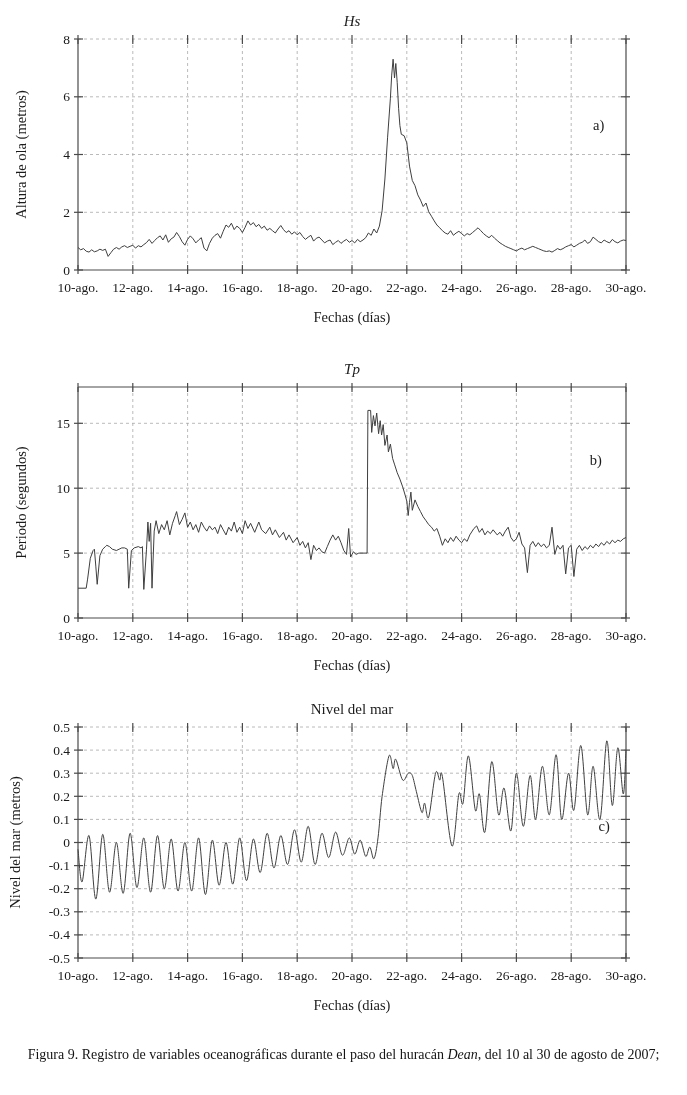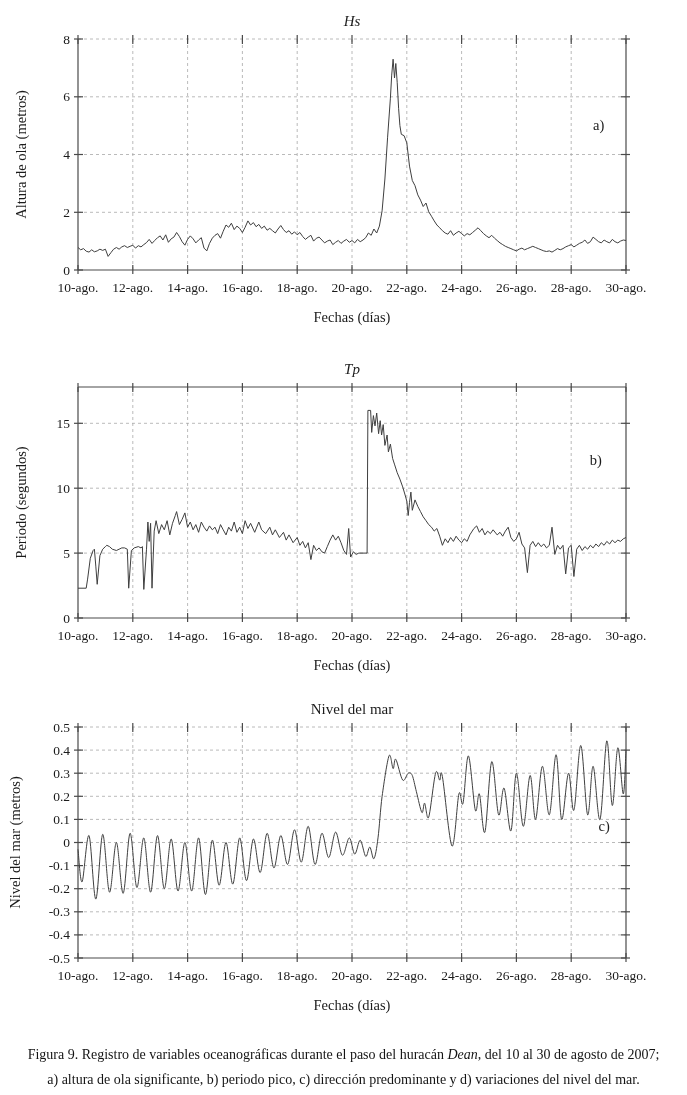--- a/index.html
+++ b/index.html
@@ -250,15 +250,14 @@
         <text x="70" y="41.5" text-anchor="end" font-size="13.5" fill="#1b1b1b">0.5</text>
         <path d="M78.0,159.4C78.7,164.8 80.3,194.1 82.1,191.8C83.9,189.5 86.7,142.7 89.0,145.6C91.2,148.5 93.5,209.3 95.8,209.1C98.1,208.9 100.4,145.6 102.7,144.4C104.9,143.3 107.2,200.8 109.5,202.2C111.8,203.5 114.1,152.3 116.4,152.5C118.6,152.7 120.9,204.9 123.2,203.3C125.5,201.8 127.8,144.2 130.1,143.3C132.3,142.3 134.6,196.8 136.9,197.5C139.2,198.3 141.5,147.1 143.8,147.9C146.0,148.6 148.3,202.5 150.6,202.2C152.9,201.8 155.2,146.1 157.5,145.6C159.7,145.0 162.0,198.1 164.3,198.7C166.6,199.3 168.9,148.7 171.2,149.0C173.4,149.4 175.7,200.4 178.0,201.0C180.3,201.6 182.6,152.5 184.9,152.5C187.1,152.5 189.4,201.8 191.7,201.0C194.0,200.2 196.3,147.3 198.6,147.9C200.8,148.5 203.1,204.1 205.4,204.5C207.7,204.9 210.0,151.7 212.3,150.2C214.5,148.7 216.8,194.9 219.1,195.2C221.4,195.6 223.7,152.7 226.0,152.5C228.2,152.3 230.5,194.8 232.8,194.1C235.1,193.3 237.4,148.5 239.7,147.9C241.9,147.3 244.2,190.4 246.5,190.6C248.8,190.8 251.1,150.4 253.4,149.0C255.6,147.7 257.9,183.5 260.2,182.5C262.5,181.6 264.8,144.0 267.1,143.3C269.3,142.5 271.6,177.5 273.9,177.9C276.2,178.3 278.5,146.1 280.8,145.6C283.0,145.0 285.3,175.4 287.6,174.4C289.9,173.5 292.2,140.2 294.5,139.8C296.7,139.4 299.0,172.7 301.3,172.1C303.6,171.6 305.9,135.9 308.2,136.3C310.4,136.7 312.7,173.3 315.0,174.4C317.3,175.6 319.6,144.4 321.9,143.3C324.1,142.1 326.4,167.7 328.7,167.5C331.0,167.3 333.3,142.5 335.6,142.1C337.8,141.7 340.1,164.2 342.4,165.2C344.7,166.2 347.2,148.1 349.3,147.9C351.3,147.7 352.9,163.7 354.7,164.1C356.6,164.4 358.4,149.8 360.2,150.2C362.0,150.6 364.1,165.2 365.7,166.4C367.3,167.5 368.4,156.7 369.8,157.1C371.2,157.5 372.6,170.2 373.9,168.7C375.3,167.1 376.7,158.3 378.0,147.9C379.4,137.5 380.3,120.0 382.1,106.3C384.0,92.6 387.2,70.5 389.0,65.9C390.8,61.3 392.0,78.0 393.1,78.6C394.2,79.2 394.2,67.4 395.8,69.3C397.4,71.3 400.6,87.8 402.7,90.1C404.7,92.4 406.6,84.0 408.2,83.2C409.8,82.4 410.9,82.4 412.3,85.5C413.6,88.6 414.8,95.5 416.4,101.7C418.0,107.8 420.5,120.5 421.9,122.5C423.2,124.4 423.5,112.5 424.6,113.2C425.8,114.0 426.9,132.1 428.7,127.1C430.5,122.1 433.7,89.4 435.6,83.2C437.4,77.0 438.5,89.6 439.7,90.1C440.8,90.7 440.4,75.7 442.4,86.7C444.5,97.6 449.3,153.1 452.0,156.0C454.7,158.9 457.0,111.1 458.9,104.0C460.7,96.9 461.4,119.6 463.0,113.2C464.6,106.9 466.4,64.7 468.4,65.9C470.5,67.0 473.5,113.8 475.3,120.2C477.1,126.5 477.8,100.3 479.4,104.0C481.0,107.6 482.8,147.5 484.9,142.1C486.9,136.7 489.5,74.5 491.7,71.7C494.0,68.8 496.5,120.4 498.6,124.8C500.6,129.2 502.0,95.5 504.1,98.2C506.1,100.9 508.9,143.5 510.9,140.9C513.0,138.4 514.3,84.0 516.4,83.2C518.5,82.4 521.0,135.9 523.3,136.3C525.5,136.7 528.0,86.7 530.1,85.5C532.2,84.4 533.5,130.9 535.6,129.4C537.6,127.9 540.1,77.0 542.4,76.3C544.7,75.5 547.0,126.7 549.3,124.8C551.6,122.9 554.1,63.9 556.1,64.7C558.2,65.5 559.6,126.3 561.6,129.4C563.7,132.5 566.4,84.7 568.5,83.2C570.5,81.7 571.9,124.8 573.9,120.2C576.0,115.5 578.5,54.7 580.8,55.5C583.1,56.3 585.6,121.3 587.6,124.8C589.7,128.2 591.1,75.5 593.1,76.3C595.2,77.0 597.7,133.6 600.0,129.4C602.3,125.2 604.8,53.2 606.8,50.9C608.9,48.5 610.5,114.4 612.3,115.5C614.1,116.7 616.0,59.7 617.8,57.8C619.6,55.9 621.9,103.6 623.3,104.0C624.6,104.4 625.5,67.4 626.0,60.1" fill="none" stroke="#3f3f3f" stroke-width="1" stroke-linejoin="round"></path>
         <text x="352" y="24" text-anchor="middle" font-size="15" fill="#1b1b1b">Nivel del mar</text>
         <text x="352" y="320" text-anchor="middle" font-size="14.5" fill="#1b1b1b">Fechas (días)</text>
         <text x="20" y="152.5" text-anchor="middle" font-size="14.5" fill="#1b1b1b" transform="rotate(-90 20 152.5)">Nivel del mar (metros)</text>
         <text x="604.1" y="140.9" text-anchor="middle" font-size="14.5" fill="#1b1b1b">c)</text>
       </svg>
   </div>
   <div class="caption">
     <p class="cap-line"><span>Figura 9. Registro de variables oceanográficas durante el paso del huracán </span><i>Dean</i><span>, del 10 al 30 de agosto de 2007;</span></p>
-    <p class="cap-line">a) altura de ola significante, b) periodo pico, c) dirección predominante y d) variaciones del nivel del mar.</p>
   </div>
 </div>
 
 </body></html>

